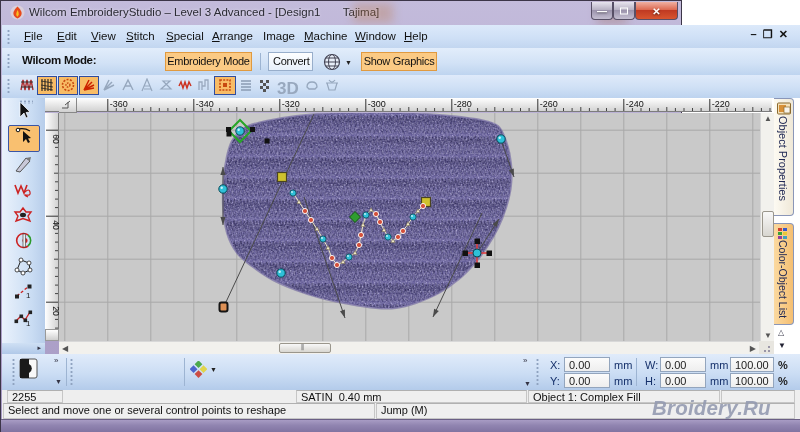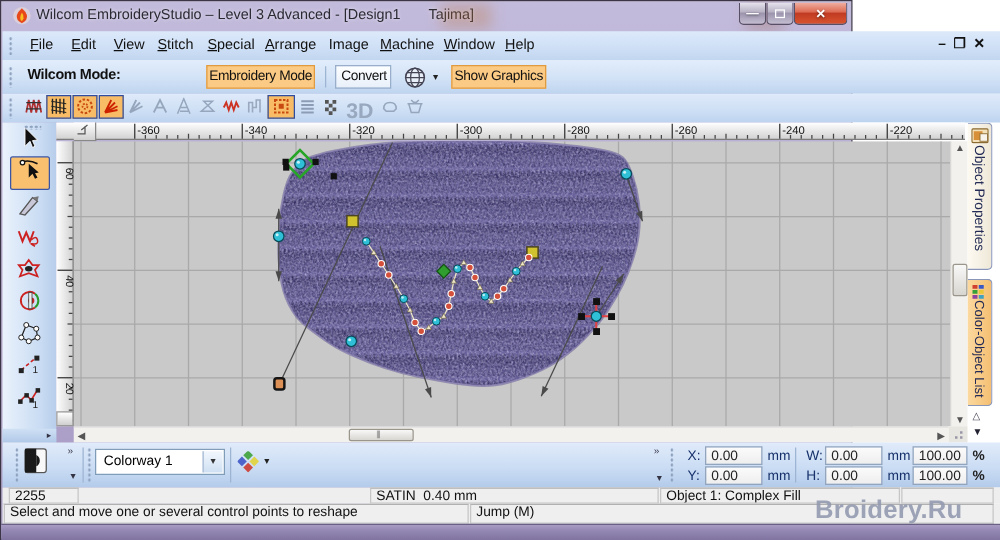--- a/index.html
+++ b/index.html
@@ -49,21 +49,21 @@
 .sep { position:absolute; width:1px; background:#9db4d2; }
 .combo { position:absolute; left:74px; top:5px; width:104px; height:21px; background:#fff; border:1px solid #7f9db9; font-size:11px; line-height:19px; padding-left:6px; }
 .combo .drop { position:absolute; right:1px; top:1px; width:16px; height:17px; background:linear-gradient(180deg,#f2f7fd,#cfe0f3); border-left:1px solid #9ab2cf; text-align:center; font-size:7px; line-height:17px; color:#333; }
 .field { position:absolute; height:15px; background:linear-gradient(180deg,#fbfbfb,#eee); border:1px solid #93a5bd; font-size:11px; padding:1px 0 0 4px; color:#222; }
 .lbl { position:absolute; font-size:11px; color:#15306a; }
 
 #sb1 { left:1px; top:389px; width:798px; height:13px; background:#eeeeee; font-size:11px; color:#111; }
 #sb2 { left:1px; top:402px; width:798px; height:16px; background:#eeeeee; font-size:11px; color:#111; }
 .sf { position:absolute; top:0; height:100%; border:1px solid #c6c6c6; border-top-color:#b0b0b0; background:#efefef; padding:0 4px; white-space:nowrap; overflow:hidden; }
 #frame_b { left:0; top:418px; width:800px; height:14px; background:linear-gradient(180deg,#a89cc4,#9185b1 40%,#7e719f); border-top:1px solid #6a5f85; }
-#wm { position:absolute; left:651px; top:395px; font-size:20.5px; font-weight:bold; color:rgba(148,154,176,0.9); letter-spacing:0.2px; }
+#wm { position:absolute; left:651px; top:395px; font-size:20.5px; font-weight:bold; color:rgba(148,154,176,0.9); letter-spacing:0.2px;font-style:italic; }
 </style></head><body>
 <div id="win">
 
 <div class="abs" id="title">
   <svg class="abs" style="left:9px;top:4px" width="15" height="15" viewBox="0 0 15 15">
         <circle cx="7.5" cy="7.5" r="7" fill="#efe0da" opacity="0.55"></circle>
         <path d="M7.5,1.5 Q10.5,4 11.5,7 Q12.5,11 7.5,13.5 Q2.5,11 3.5,7 Q4.5,4 7.5,1.5 Z" fill="#e8491a"></path>
         <path d="M7.5,5 Q9.3,7.5 8.8,9.5 Q8,11.5 7.5,11.8 Q6,10.8 6.2,9 Q6.5,6.8 7.5,5 Z" fill="#f8c020"></path>
       </svg>
   <span class="txt">Wilcom EmbroideryStudio – Level 3 Advanced - [Design1&nbsp;&nbsp;&nbsp;&nbsp;&nbsp;&nbsp;&nbsp;Tajima]</span>
@@ -549,21 +549,20 @@
   <div class="grip" style="left:10px;top:4px;height:28px"></div>
   <svg class="abs" style="left:17px;top:4px" width="19" height="21" viewBox="0 0 19 21">
         <rect x="1" y="1" width="17" height="19" rx="2" fill="#f8f8f8" stroke="#555"></rect>
         <path d="M1,1 h9 v19 h-9 Z" fill="#1a1a1a"></path>
         <path d="M10,6 a5,5 0 0 1 0,9 Z" fill="#1a1a1a"></path>
       </svg>
   <span class="abs" style="left:52px;top:2px;font-size:8px;color:#334;letter-spacing:-1px">»</span>
   <span class="abs" style="left:53px;top:24px;font-size:7px;color:#334">▼</span>
   <div class="sep" style="left:64px;top:4px;height:28px"></div>
   <div class="grip" style="left:68px;top:4px;height:28px"></div>
-  <div class="combo">Colorway 1<span class="drop">▼</span></div>
   <div class="sep" style="left:182px;top:4px;height:28px"></div>
   <svg class="abs" style="left:188px;top:7px" width="17" height="17" viewBox="0 0 17 17">
         <g transform="rotate(45 8.5 8.5)">
           <rect x="2" y="2" width="5.5" height="5.5" fill="#4ca84c"></rect>
           <rect x="9" y="2" width="5.5" height="5.5" fill="#e0d44c"></rect>
           <rect x="2" y="9" width="5.5" height="5.5" fill="#4c64cc"></rect>
           <rect x="9" y="9" width="5.5" height="5.5" fill="#cc4c44"></rect>
         </g>
       </svg>
   <span class="abs" style="left:208px;top:12px;font-size:7px;color:#222">▼</span>

